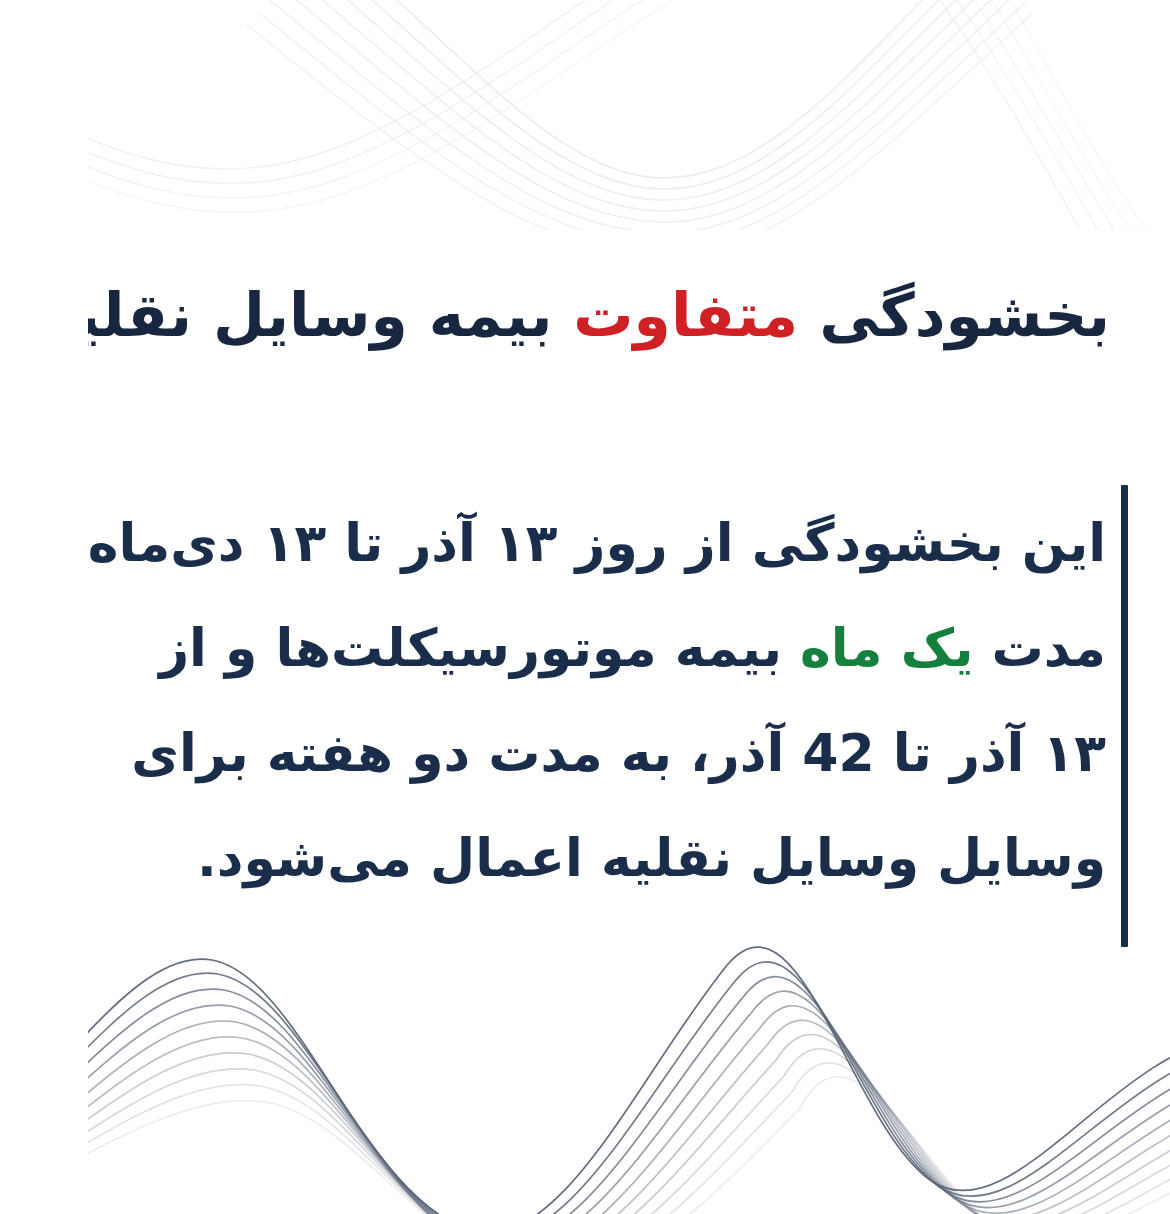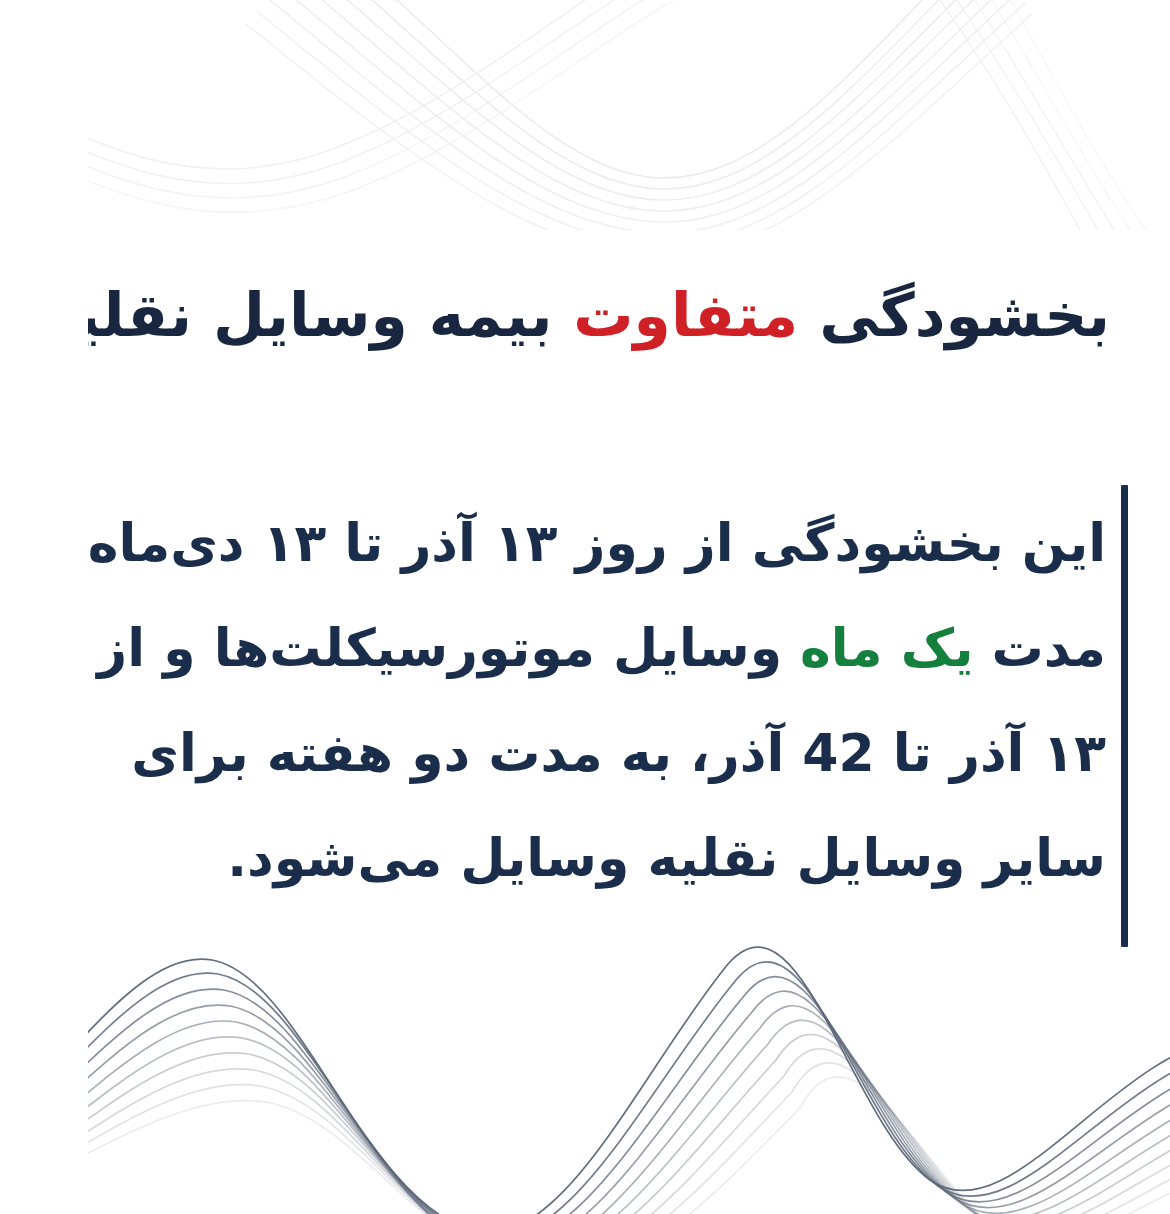--- a/index.html
+++ b/index.html
@@ -133,23 +133,23 @@
   </div>
 
   <h1 class="headline">
     <span>بخشودگی </span><span class="accent">متفاوت</span><span> بیمه وسایل نقلیه</span>
   </h1>
 
   <div class="body-block">
     <div class="rule"></div>
     <div class="body-text">
       <span class="body-line">این بخشودگی از روز ۱۳ آذر تا ۱۳ دی‌ماه، به</span>
-      <span class="body-line"><span>مدت </span><span class="accent">یک ماه</span><span> وسایل موتورسیکلت‌ها و از</span></span>
+      <span class="body-line"><span>مدت </span><span class="accent">یک ماه</span><span> بیمه موتورسیکلت‌ها و از</span></span>
       <span class="body-line">۱۳ آذر تا 42 آذر، به مدت دو هفته برای</span>
-      <span class="body-line">سایر وسایل نقلیه وسایل می‌شود.</span>
+      <span class="body-line">وسایل وسایل نقلیه اعمال می‌شود.</span>
     </div>
   </div>
 
   <div class="wave-layer wave-bottom">
     <svg viewBox="0 0 1170 270" preserveAspectRatio="none" aria-hidden="true">
       <g fill="none" stroke="#5a6577" stroke-width="1.7">
         <path d="M-60,210 C30,196 120,0 212,16 C300,32 360,250 470,286 C560,314 640,128 728,20 C800,-62 850,178 930,236 C1010,292 1110,110 1230,92" opacity="0.95"></path>
         <path d="M-60,218 C30,206 124,14 218,30 C306,46 366,256 476,292 C566,320 648,142 736,36 C806,-48 858,184 938,242 C1018,296 1118,122 1238,104" opacity="0.85"></path>
         <path d="M-60,226 C30,216 128,30 224,46 C312,62 372,262 482,298 C572,326 656,156 744,52 C812,-34 866,190 946,248 C1026,300 1126,134 1246,116" opacity="0.74"></path>
         <path d="M-60,234 C30,226 132,46 230,62 C318,78 378,268 488,304 C578,332 664,170 752,68 C818,-20 874,196 954,254 C1034,304 1134,146 1254,128" opacity="0.63"></path>

